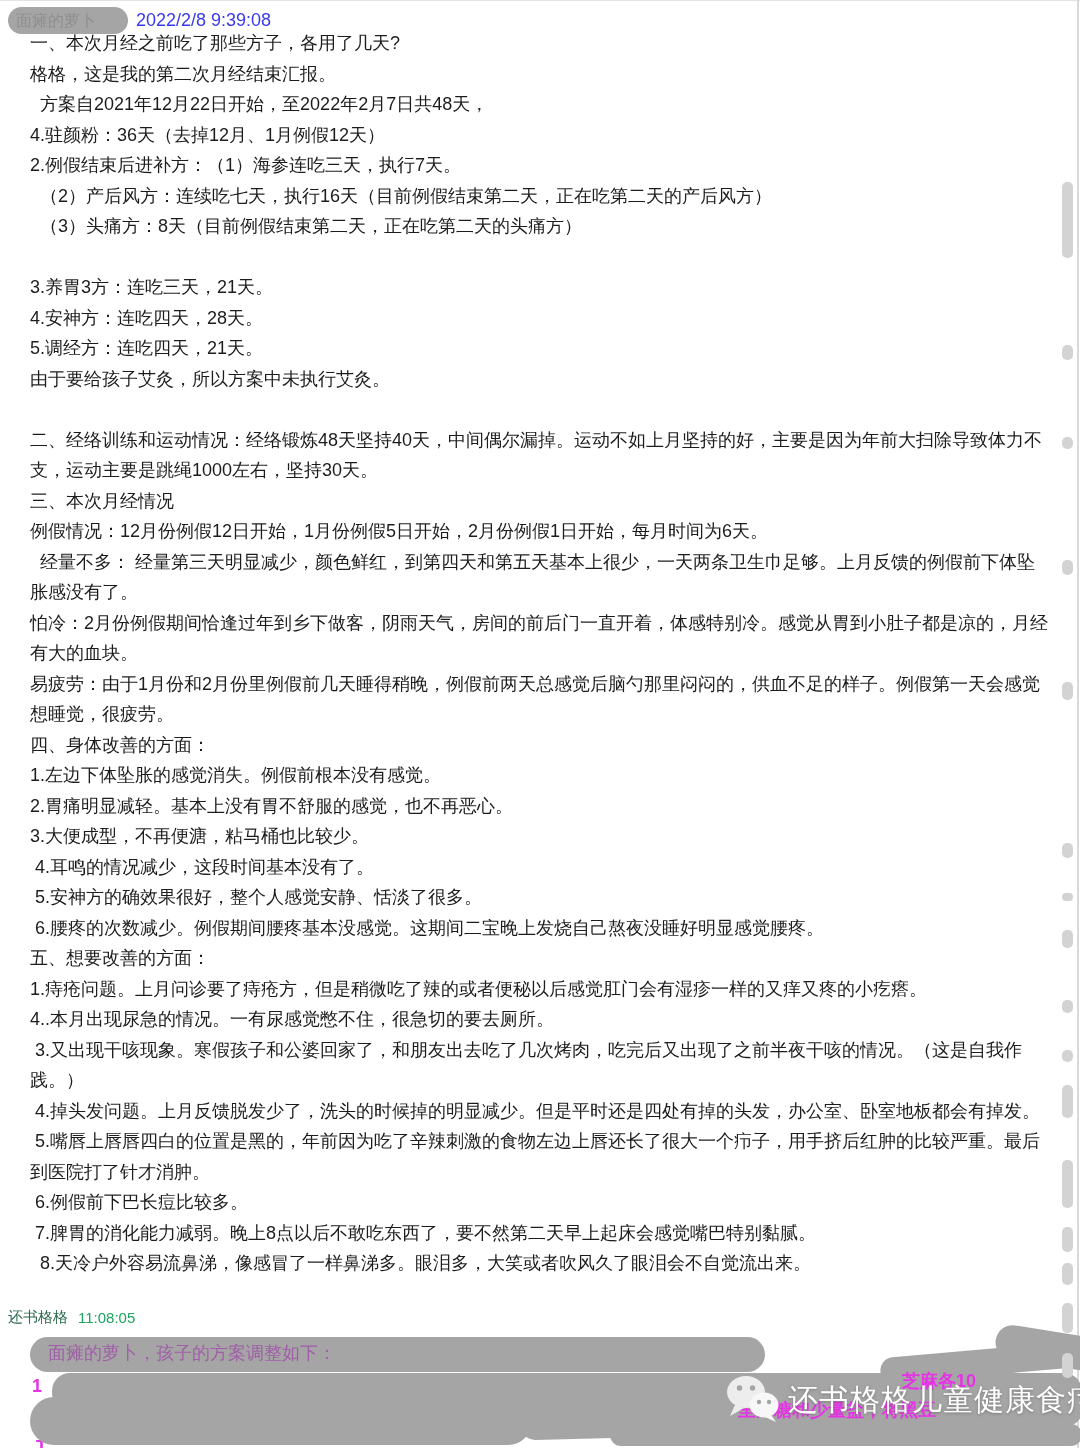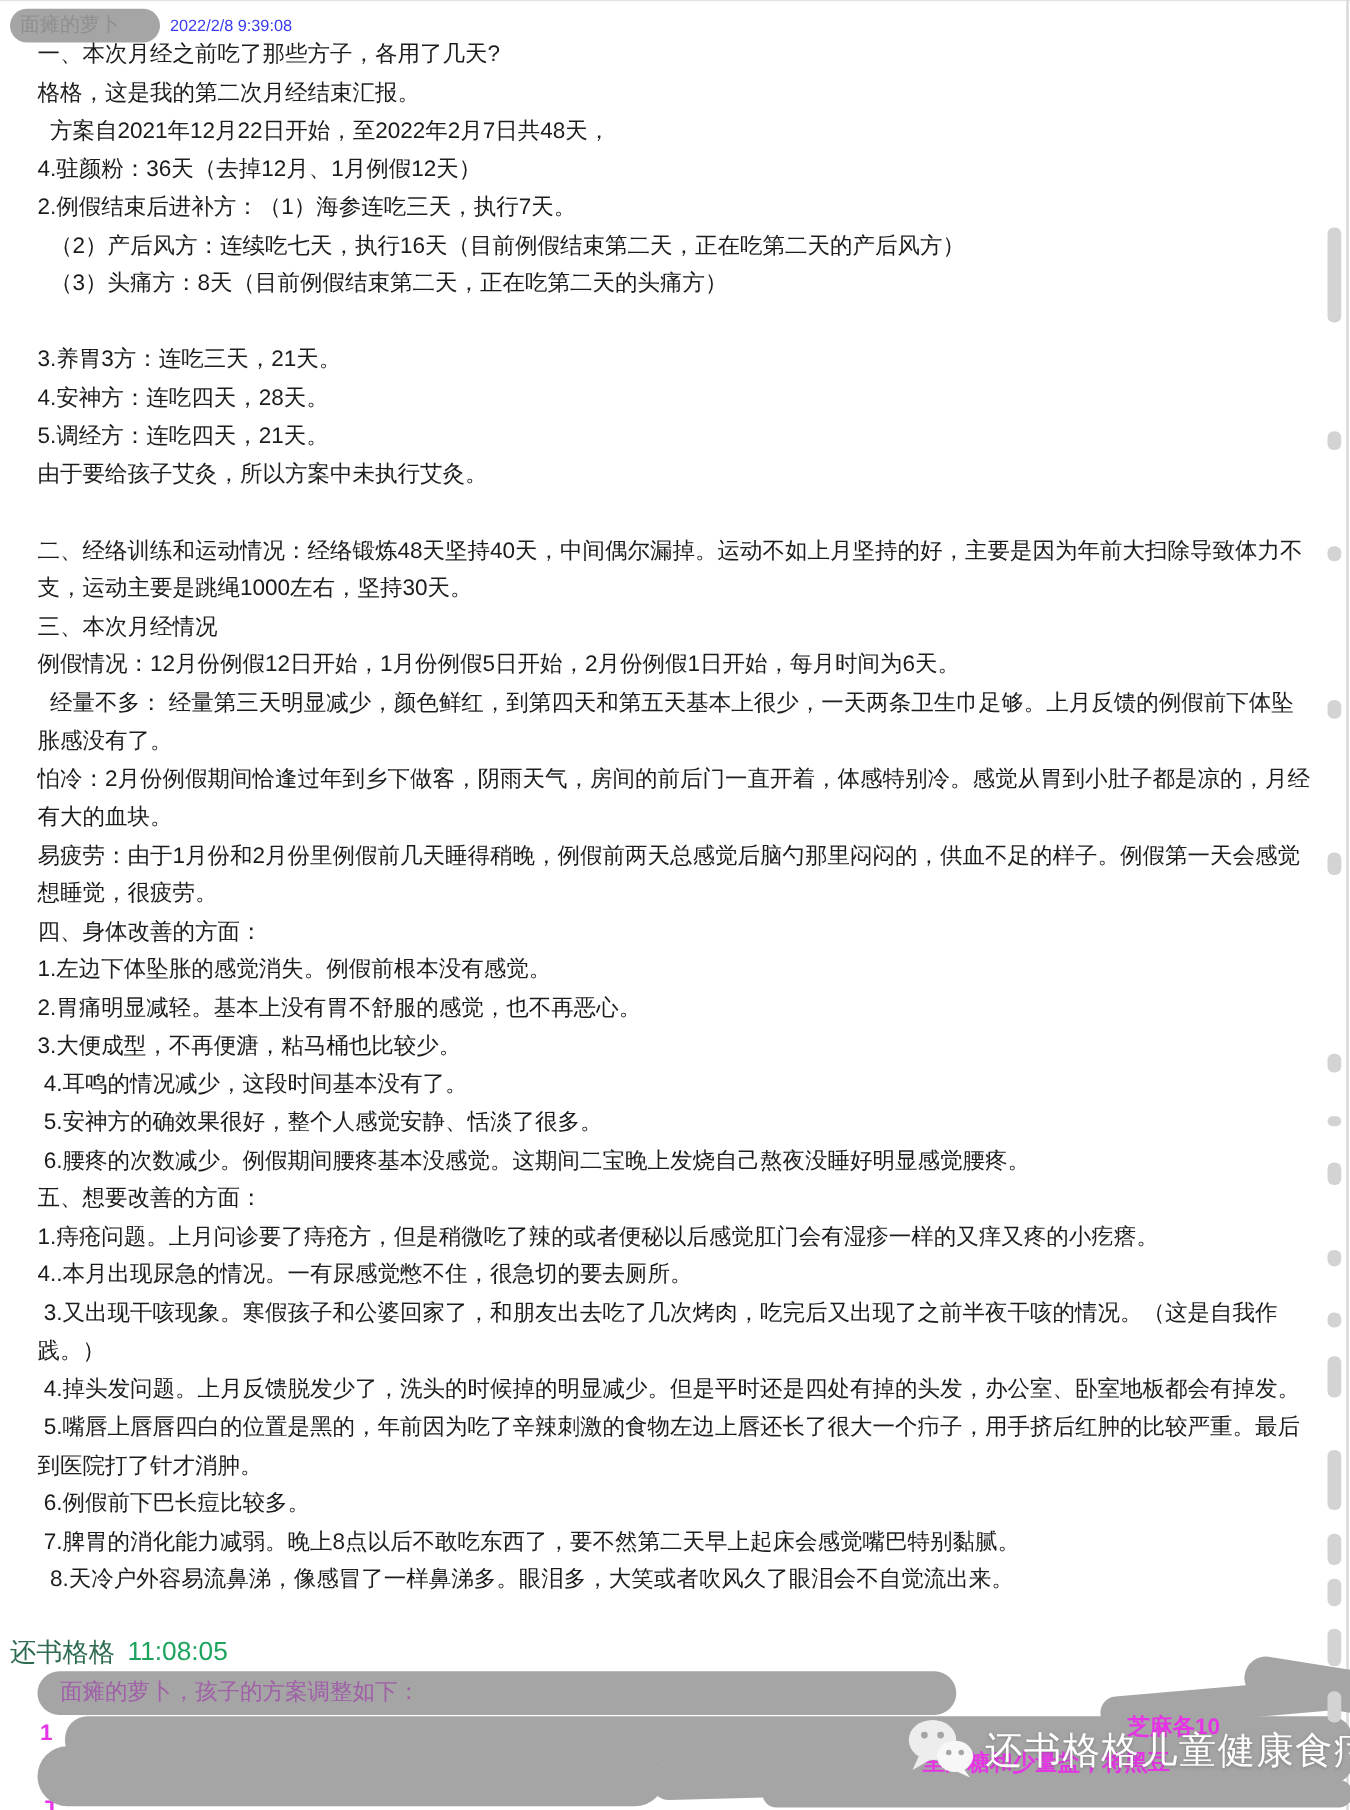--- a/index.html
+++ b/index.html
@@ -14,35 +14,35 @@
   .top-line{position:absolute;top:0;left:0;width:100%;height:1px;background:#e3e3e3;}
   .right-border{position:absolute;top:0;left:1077px;width:2px;height:1448px;background:#d9d9d9;}
 
   
   .m1-header{position:absolute;top:5px;left:8px;height:30px;display:flex;align-items:center;gap:8px;}
   .masked-sender{
     display:inline-block;min-width:104px;height:27px;line-height:27px;
     background:var(--scribble_gray);border-radius:14px;padding:0 8px;
     color:#8f8f8f;font-size:16px;overflow:hidden;white-space:nowrap;
   }
-  .time-blue{color:var(--time_blue);font-size:13px;white-space:nowrap;}
+  .time-blue{color:var(--time_blue);font-size:18px;white-space:nowrap;}
 
   
   .m1-body{
     position:absolute;top:28px;left:30px;width:1022px;
     font-size:18px;
   }
   .line{
     min-height:30.5px;line-height:30.5px;
     white-space:pre-wrap;word-break:break-all;
     color:var(--text_dark);
   }
 
   
-  .m2-header{position:absolute;top:1308px;left:8px;font-size:21px;display:flex;gap:10px;align-items:center;}
+  .m2-header{position:absolute;top:1308px;left:8px;font-size:15px;display:flex;gap:10px;align-items:center;}
   .name-green{color:var(--name_green);}
   .time-green{color:var(--time_green);}
 
   
   .blob{position:absolute;background:var(--scribble_gray);border-radius:18px;z-index:1;}
   .redacted-line1{
     position:absolute;top:1341px;left:48px;z-index:2;
     color:var(--magenta_muted);font-size:18px;font-weight:normal;white-space:nowrap;
   }
   .frag{position:absolute;color:var(--magenta_bright);font-size:18px;font-weight:bold;white-space:nowrap;}

